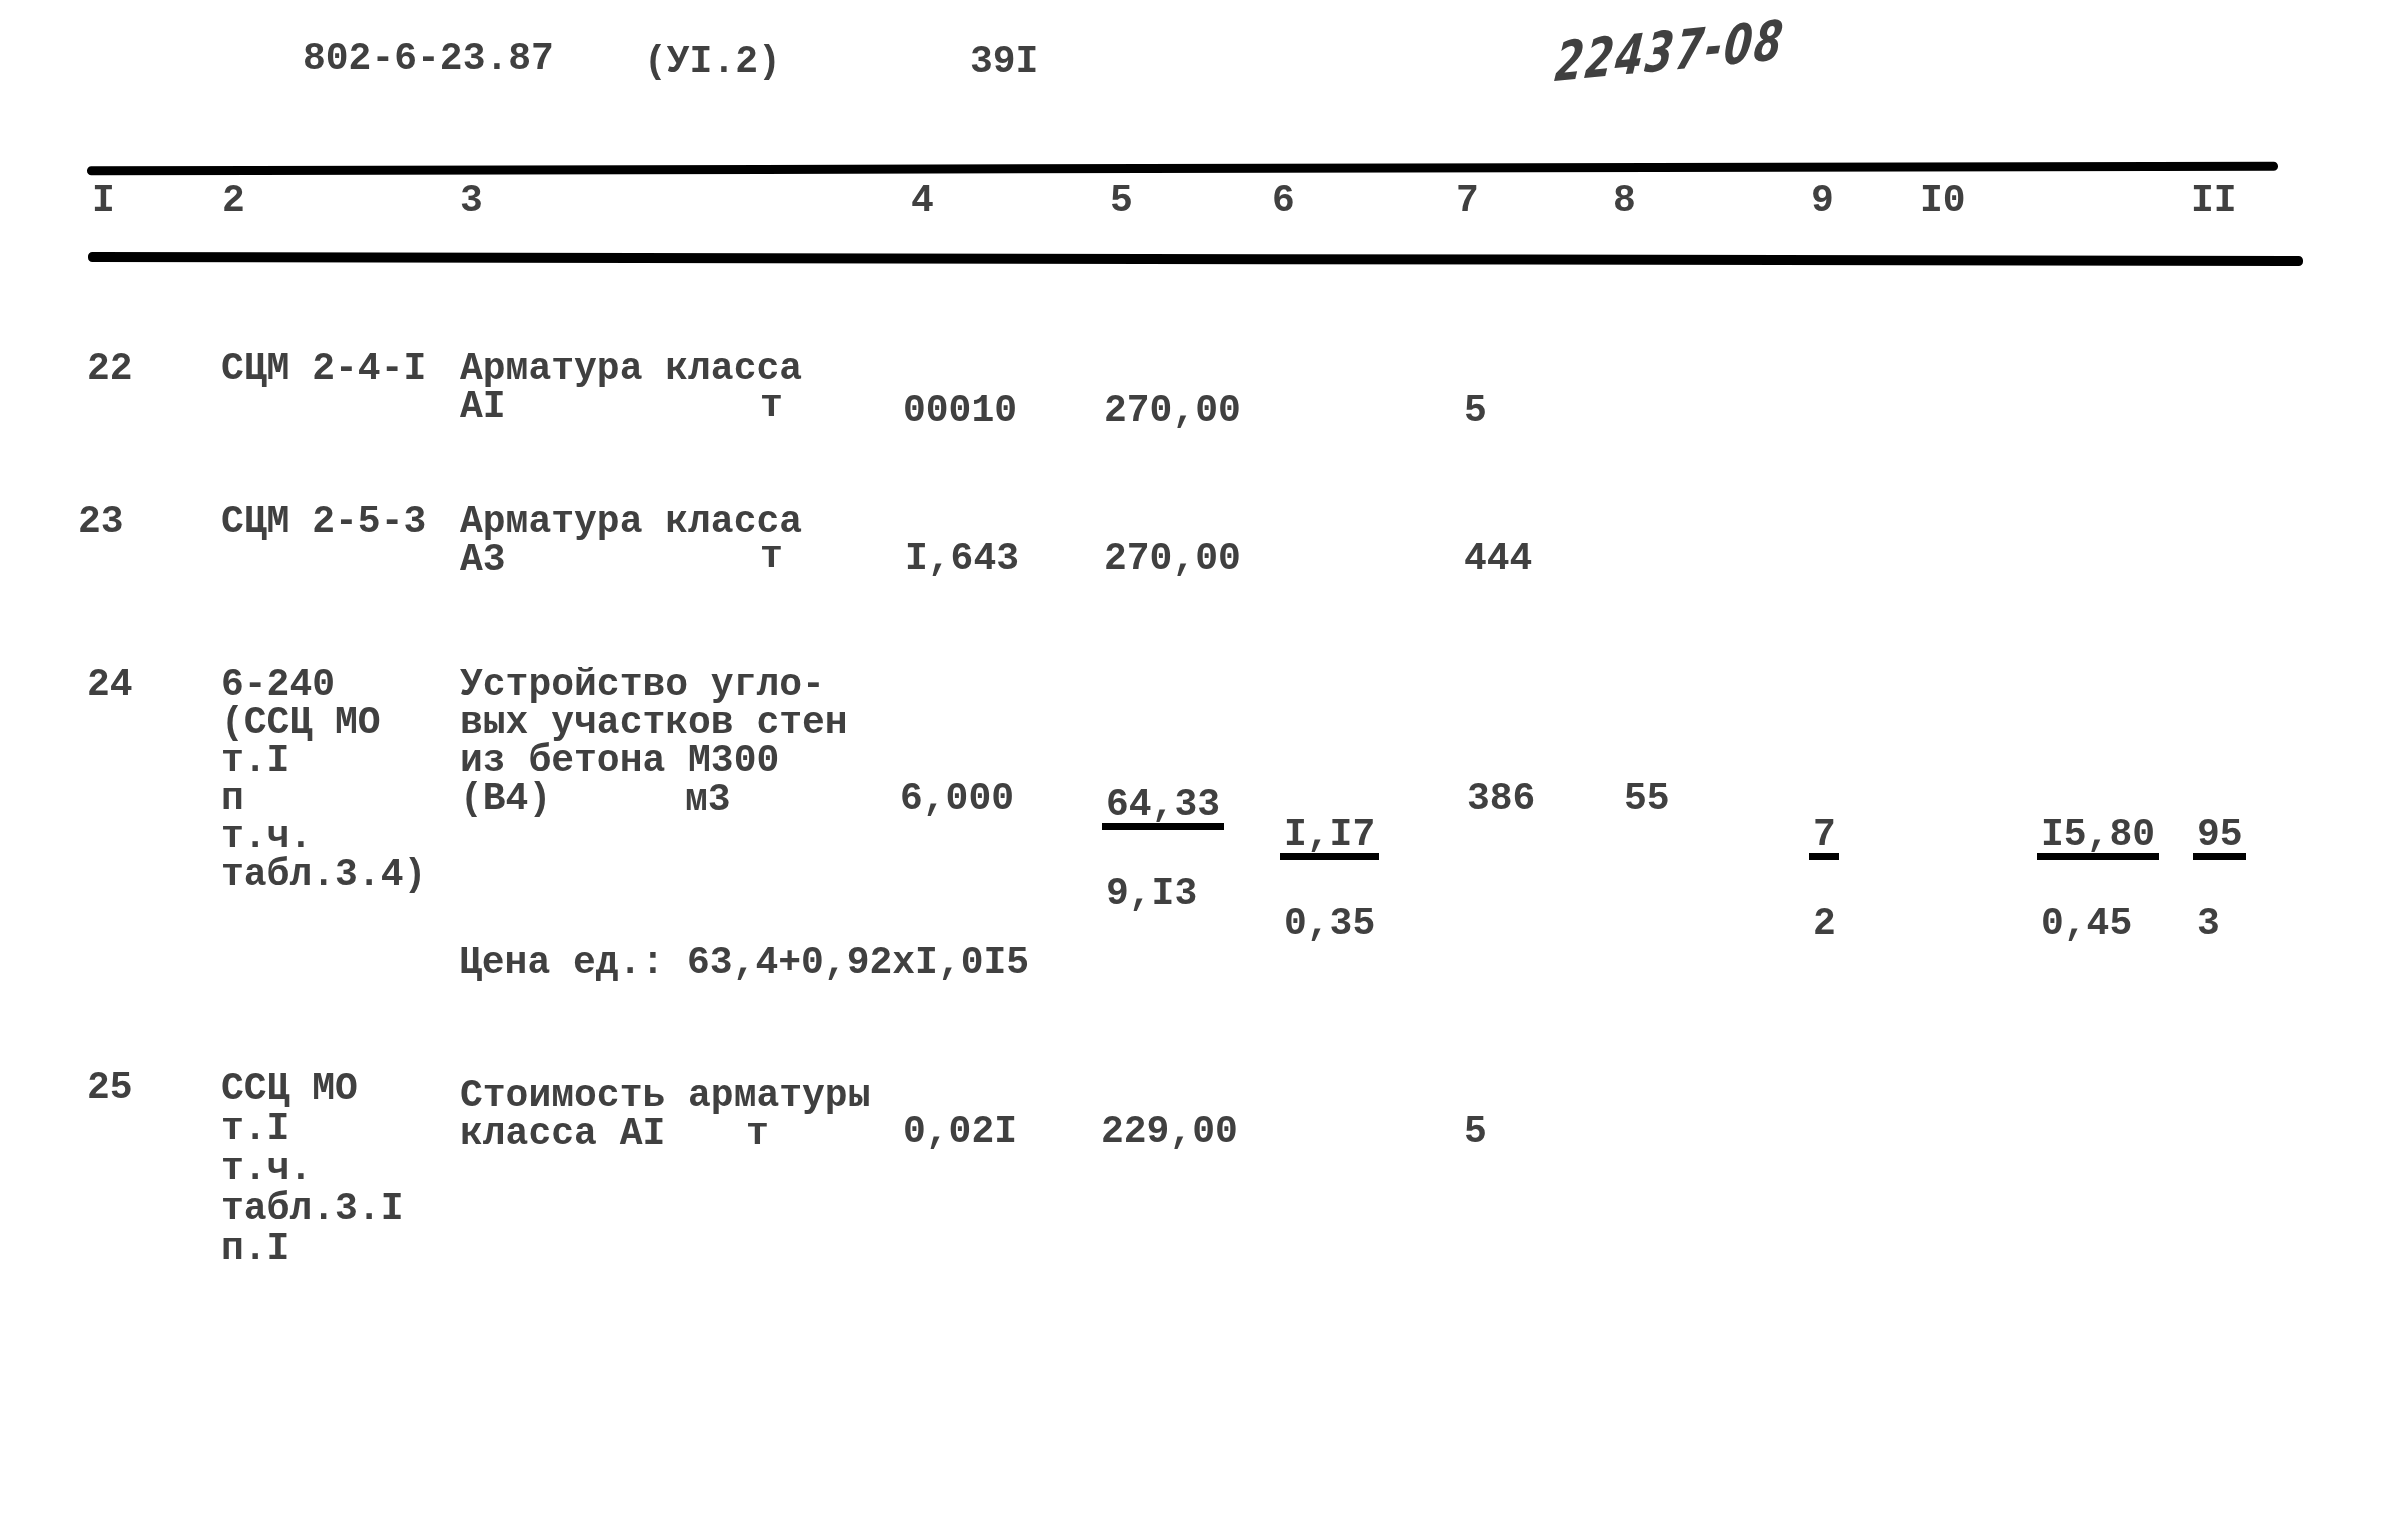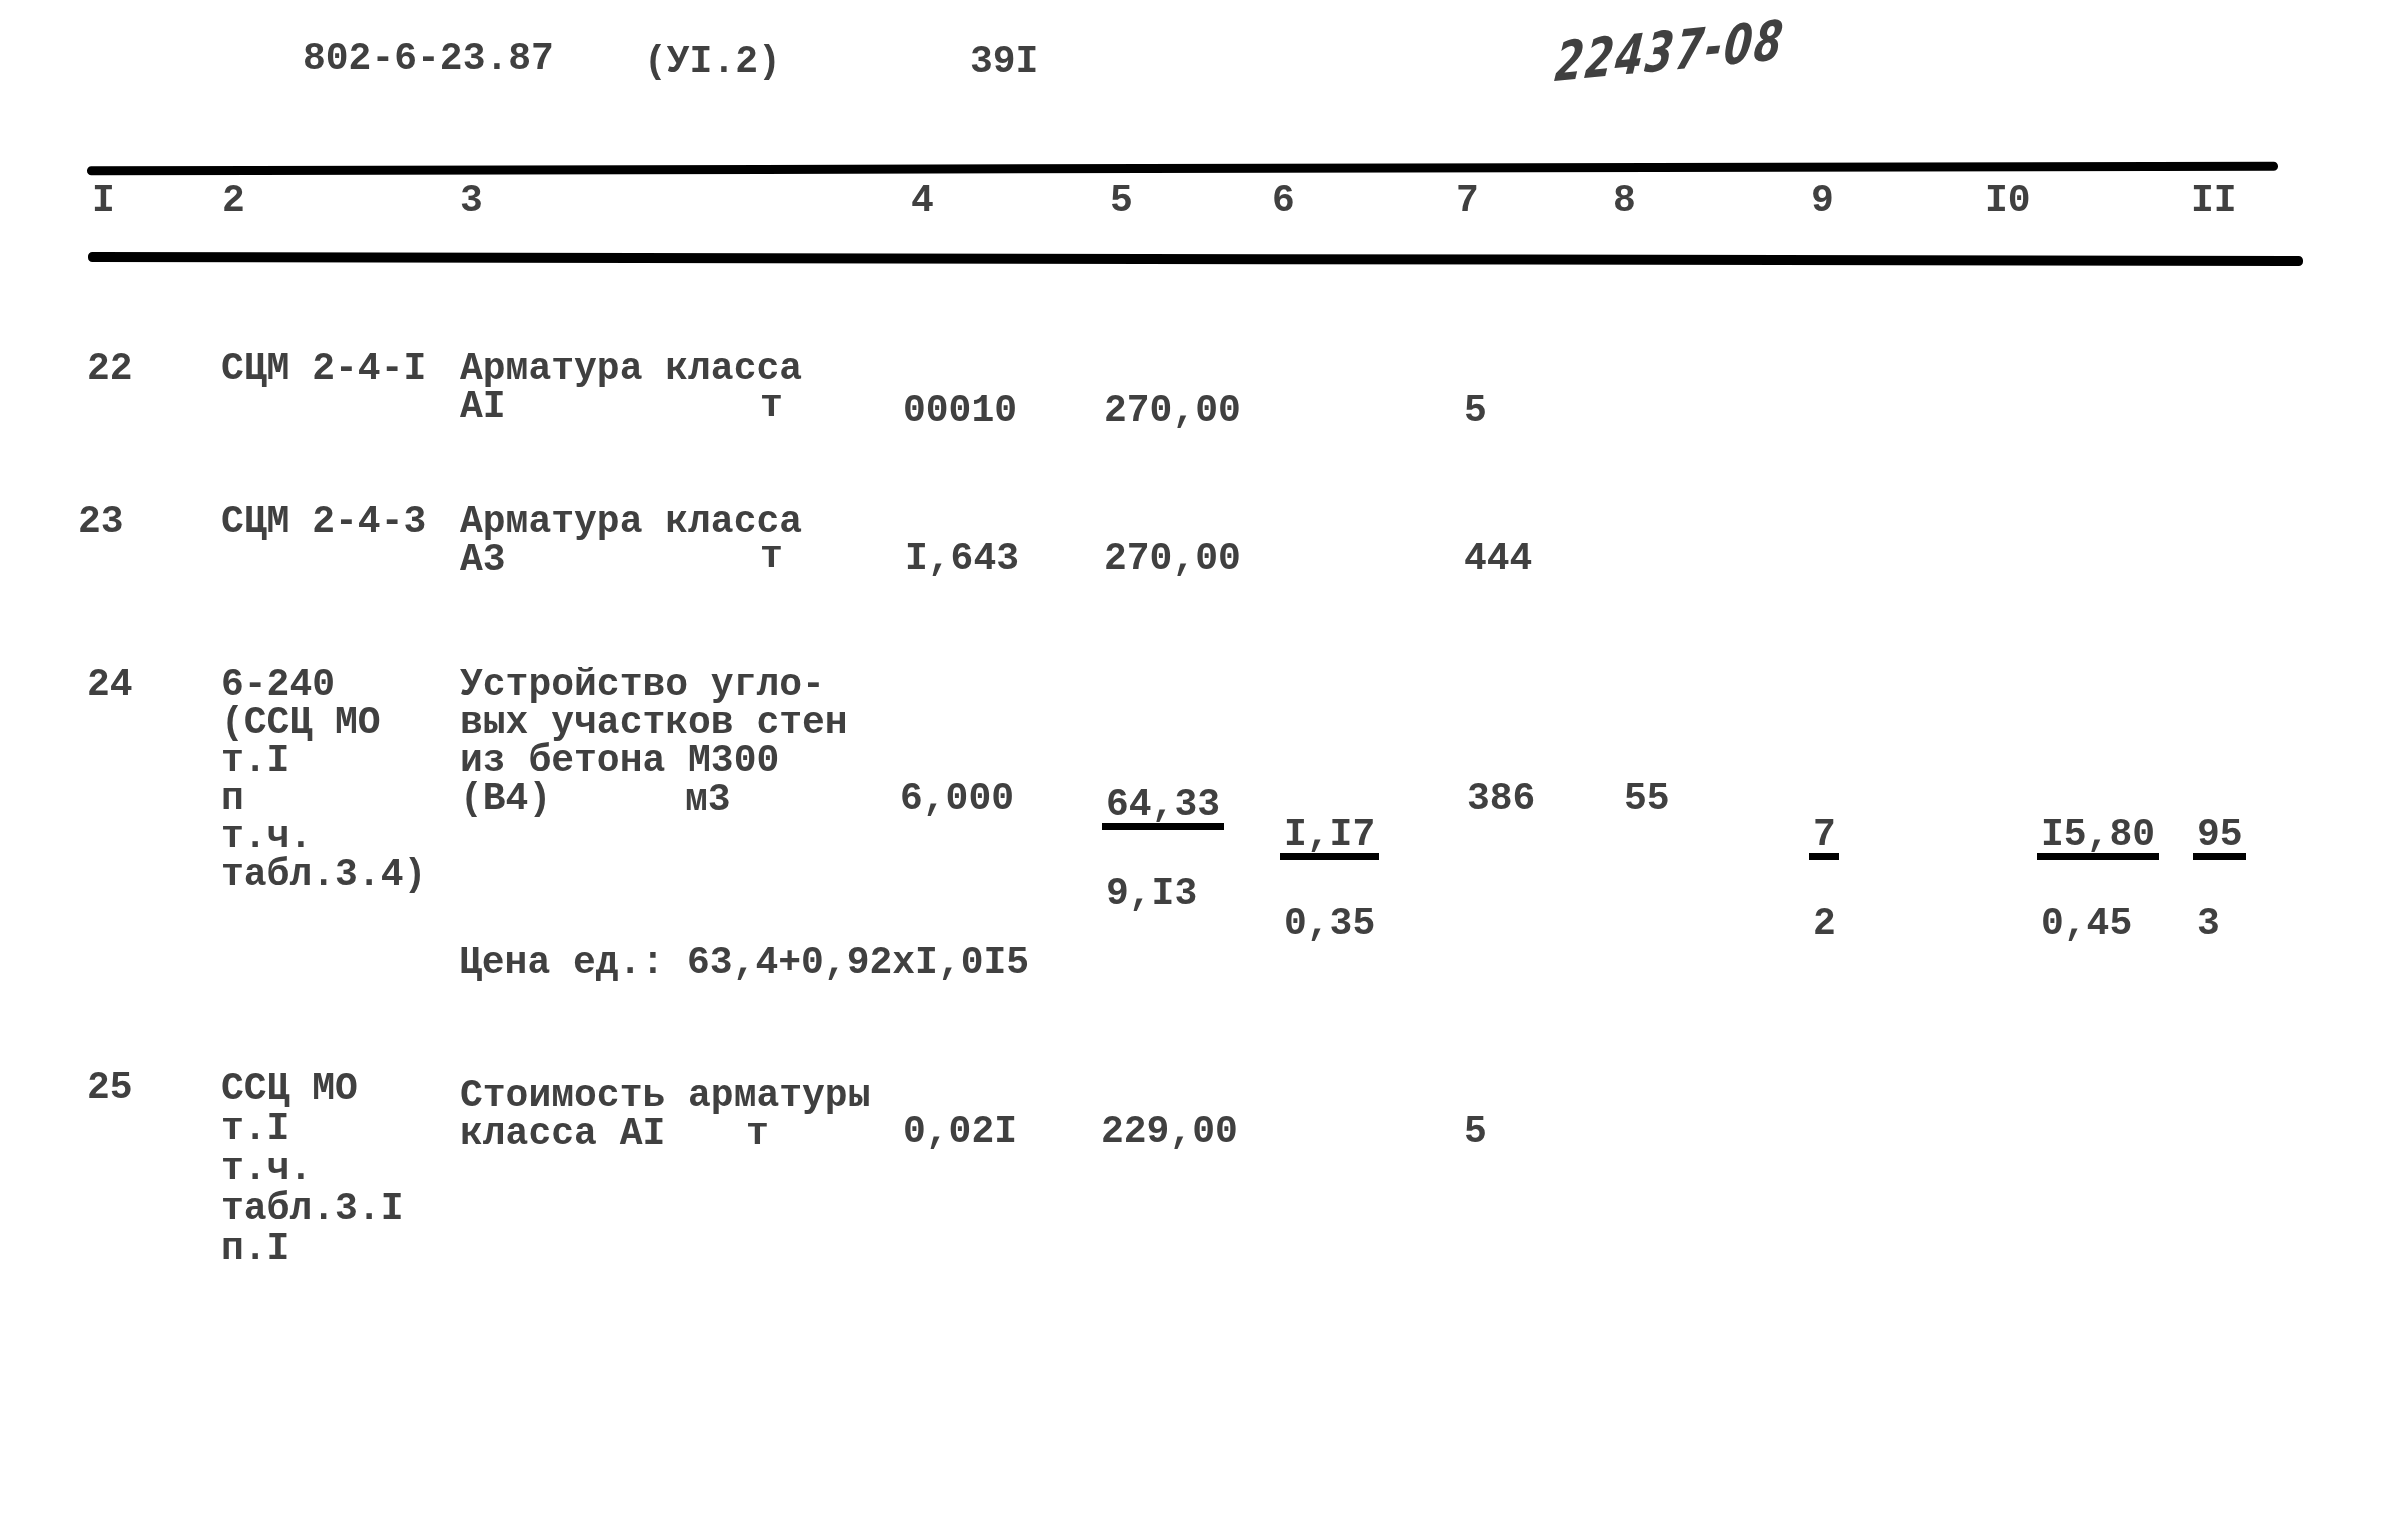--- a/index.html
+++ b/index.html
@@ -54,38 +54,38 @@
   <div>
     <span class="cell" style="left:92px;  top:182px">І</span>
     <span class="cell" style="left:222px;  top:182px">2</span>
     <span class="cell" style="left:460px;  top:182px">3</span>
     <span class="cell" style="left:911px; top:182px">4</span>
     <span class="cell" style="left:1110px; top:182px">5</span>
     <span class="cell" style="left:1272px; top:182px">6</span>
     <span class="cell" style="left:1456px; top:182px">7</span>
     <span class="cell" style="left:1613px; top:182px">8</span>
     <span class="cell" style="left:1811px; top:182px">9</span>
-    <span class="cell" style="left:1985px; top:182px">І0</span>
+    <span class="cell" style="left:1920px; top:182px">І0</span>
     <span class="cell" style="left:2191px; top:182px">ІІ</span>
   </div>
 
   <div>
     <span class="cell" style="left:87px;  top:350px">22</span>
     <span class="cell" style="left:221px;  top:350px">СЦМ 2-4-І</span>
     <span class="cell" style="left:460px;  top:350px">Арматура класса
 АІ</span>
     <span class="cell" style="left:760px; top:387px">т</span>
     <span class="cell" style="left:903px; top:392px">00010</span>
     <span class="cell" style="left:1104px; top:392px">270,00</span>
     <span class="cell" style="left:1464px; top:392px">5</span>
   </div>
 
   <div>
     <span class="cell" style="left:78px;  top:503px">23</span>
-    <span class="cell" style="left:221px;  top:503px">СЦМ 2-4-3</span>
+    <span class="cell" style="left:221px;  top:503px">СЦМ 2-5-3</span>
     <span class="cell" style="left:460px;  top:503px">Арматура класса
 А3</span>
     <span class="cell" style="left:760px; top:538px">т</span>
     <span class="cell" style="left:905px; top:540px">І,643</span>
     <span class="cell" style="left:1104px; top:540px">270,00</span>
     <span class="cell" style="left:1464px; top:540px">444</span>
   </div>
 
   <div>
     <span class="cell" style="left:87px; top:666px">24</span>

